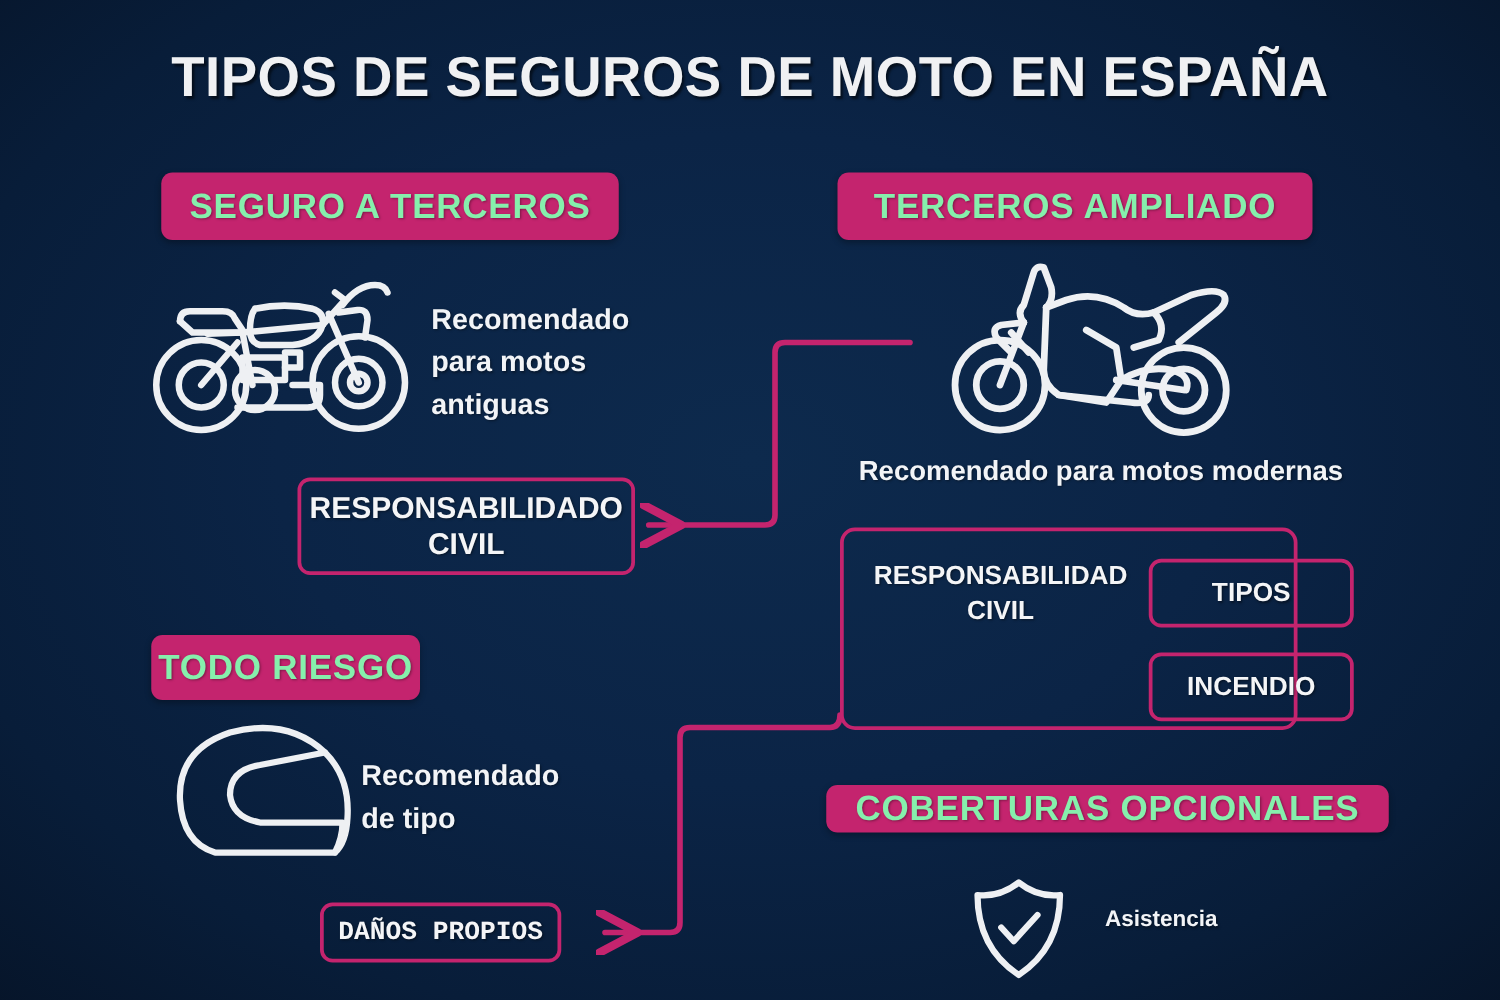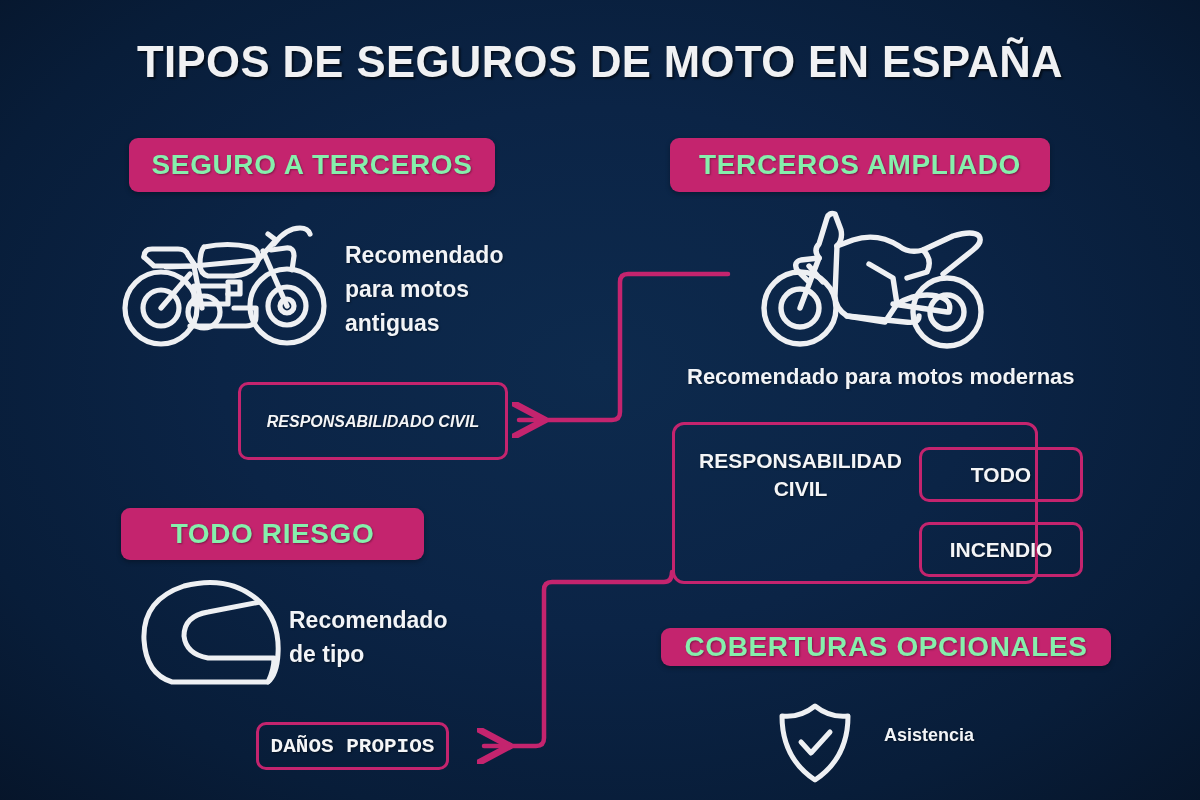--- a/index.html
+++ b/index.html
@@ -50,21 +50,21 @@
     border-radius: 9px;
     font-size: 28px;
     font-weight: 700;
     letter-spacing: 0.6px;
     text-shadow: 1px 1px 2px rgba(0,0,0,0.35);
     box-shadow: 0 2px 5px rgba(0,0,0,0.3);
     white-space: nowrap;
   }
   #badge-terceros   { left: 129px; top: 138px; width: 366px; height: 54px; }
   #badge-ampliado   { left: 670px; top: 138px; width: 380px; height: 54px; }
-  #badge-todoriesgo { left: 121px; top: 508px; width: 303px; height: 52px; }
+  #badge-todoriesgo { left: 121px; top: 508px; width: 215px; height: 52px; }
   #badge-coberturas { left: 661px; top: 628px; width: 450px; height: 38px; }
 
   
   .desc {
     position: absolute;
     color: #f2f4f7;
     font-weight: 700;
     text-shadow: 1px 1px 2px rgba(0,0,0,0.4);
   }
   #desc-terceros {
@@ -90,21 +90,21 @@
     align-items: center;
     justify-content: center;
     text-align: center;
     color: #f4f5f7;
     font-weight: 700;
     text-shadow: 1px 1px 2px rgba(0,0,0,0.45);
     box-sizing: border-box;
   }
   #box-resp-civil {
     left: 238px; top: 382px; width: 270px; height: 78px;
-    font-size: 16px; line-height: 29px; padding: 0 16px; font-style: italic;
+    font-size: 24px; line-height: 29px; padding: 0 16px;
   }
   #box-danos {
     left: 256px; top: 722px; width: 193px; height: 48px;
     font-size: 21px;
     font-family: Liberation Mono, monospace;
   }
   #panel-ampliado {
     left: 672px; top: 422px; width: 366px; height: 162px;
     border-radius: 12px;
     display: block;
@@ -249,21 +249,21 @@
     </svg>
   </div>
 
   <div class="desc" id="desc-ampliado">Recomendado para motos modernas</div>
 
   <div class="obox" id="panel-ampliado">
     <div id="panel-resp-label">
       <div>RESPONSABILIDAD</div>
       <div>CIVIL</div>
     </div>
-    <div class="obox" id="box-robo">TODO</div>
+    <div class="obox" id="box-robo">TIPOS</div>
     <div class="obox" id="box-incendio">INCENDIO</div>
   </div>
 
   <div class="badge" id="badge-todoriesgo">TODO RIESGO</div>
 
   <div class="icon-wrap" id="icon-helmet">
     <svg viewBox="0 0 152 122" width="152" height="122">
       <g fill="none" stroke="#eef0f3" stroke-width="5" stroke-linecap="round" stroke-linejoin="round">
         <path d="M130,104 L34,104 Q8,96 6,62 Q4,22 46,8 Q92,-4 122,24 Q142,44 140,76 Q139,96 130,104 Z"></path>
         <path d="M130,104 Q136,92 136,80 L70,80 Q48,76 46,58 Q46,38 70,34 L122,24"></path>

